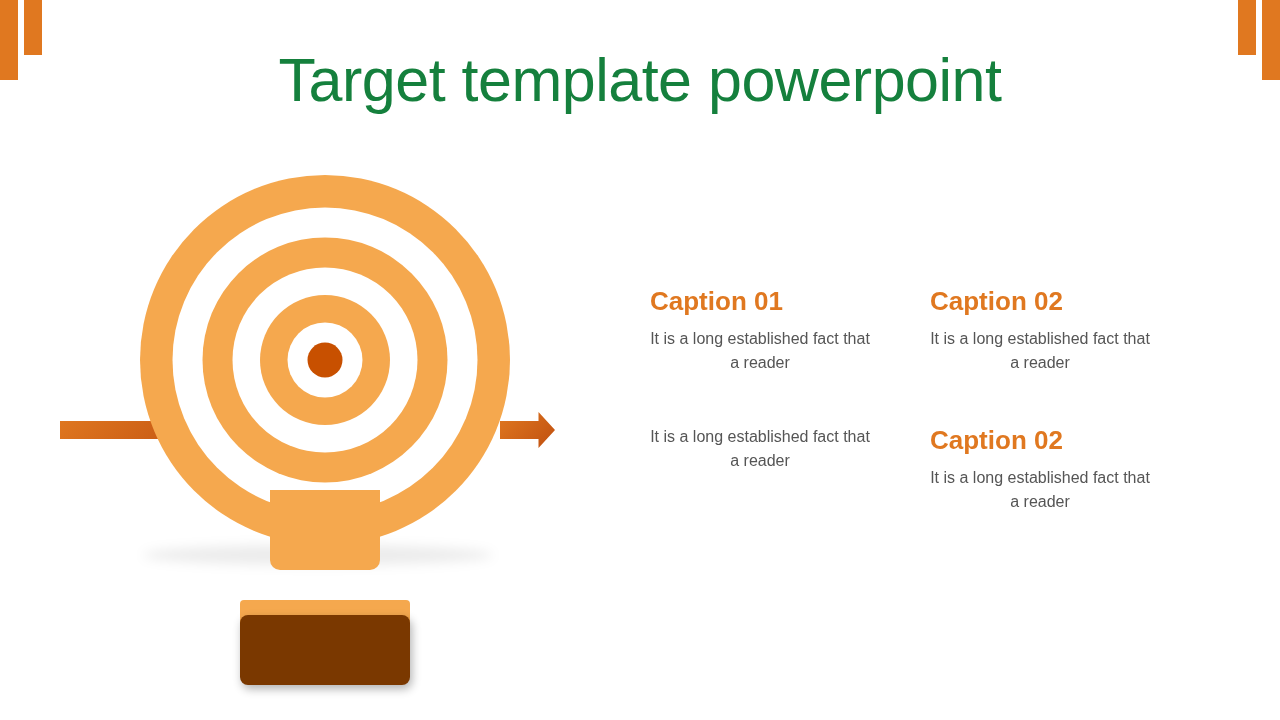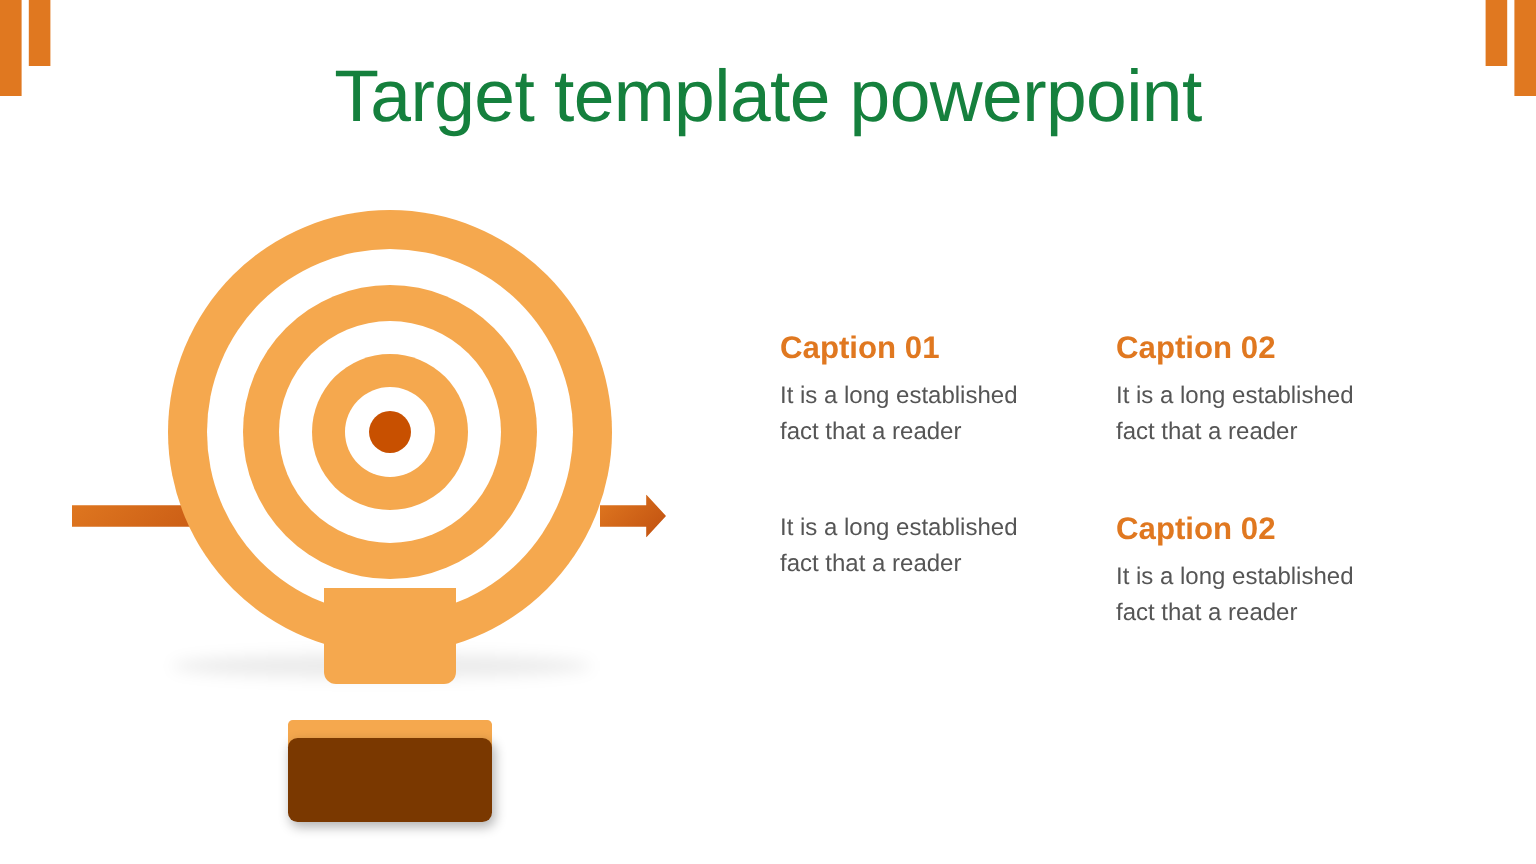--- a/index.html
+++ b/index.html
@@ -171,23 +171,24 @@
     }
 
     .caption-title {
       font-size: 26px;
       font-weight: 700;
       color: #e07820;
       margin-bottom: 10px;
     }
 
     .caption-text {
-      font-size: 20px;
+      font-size: 16px;
       color: #555555;
       line-height: 1.5;
+      text-align: center;
     }
 
     
     .target-shadow {
       position: absolute;
       bottom: 120px;
       left: 50%;
       transform: translateX(-52%);
       width: 350px;
       height: 20px;

